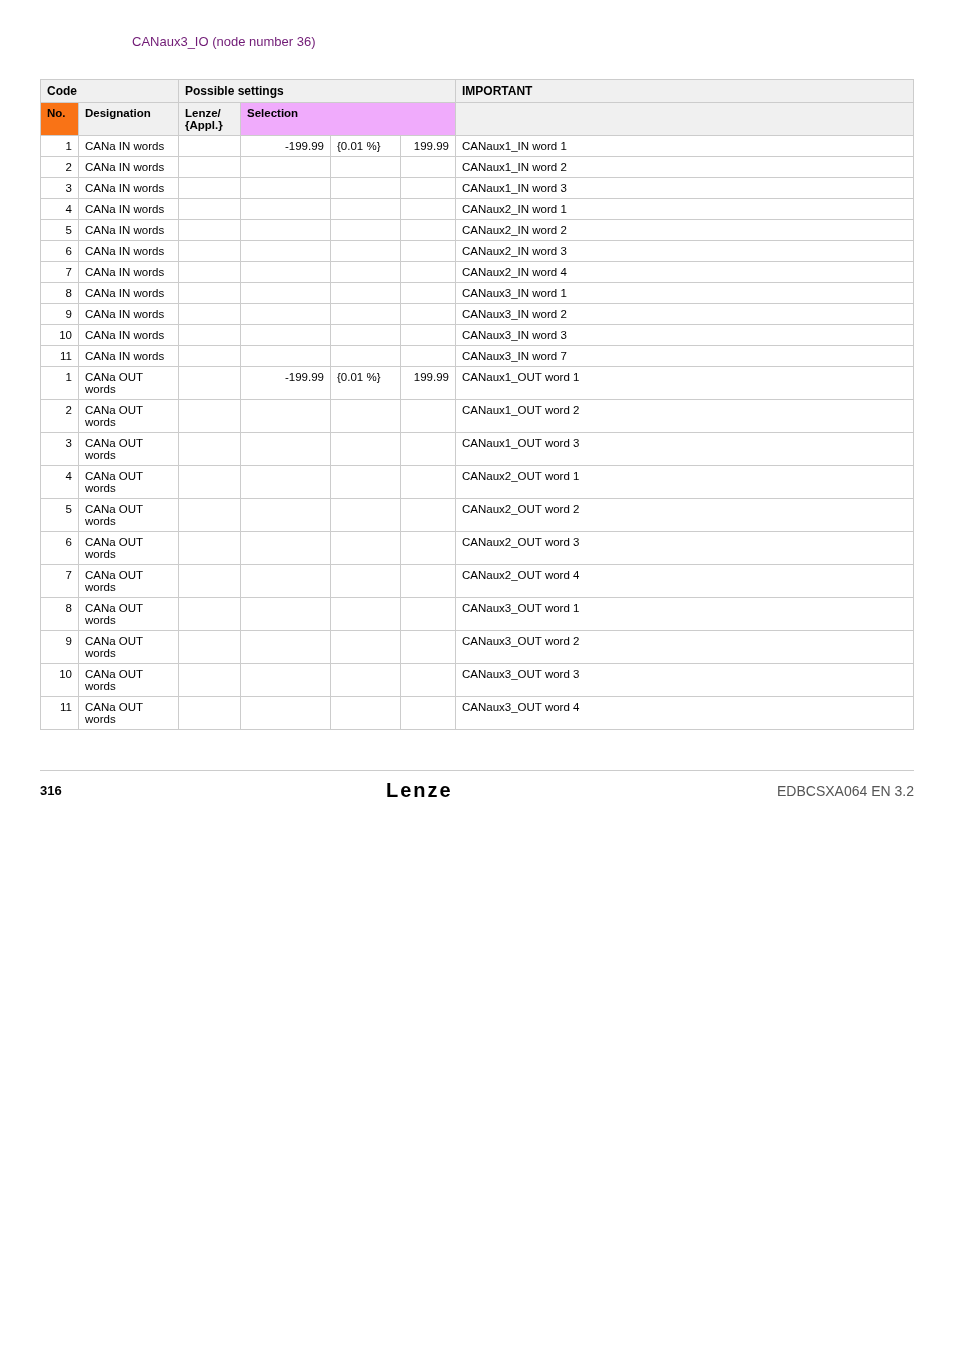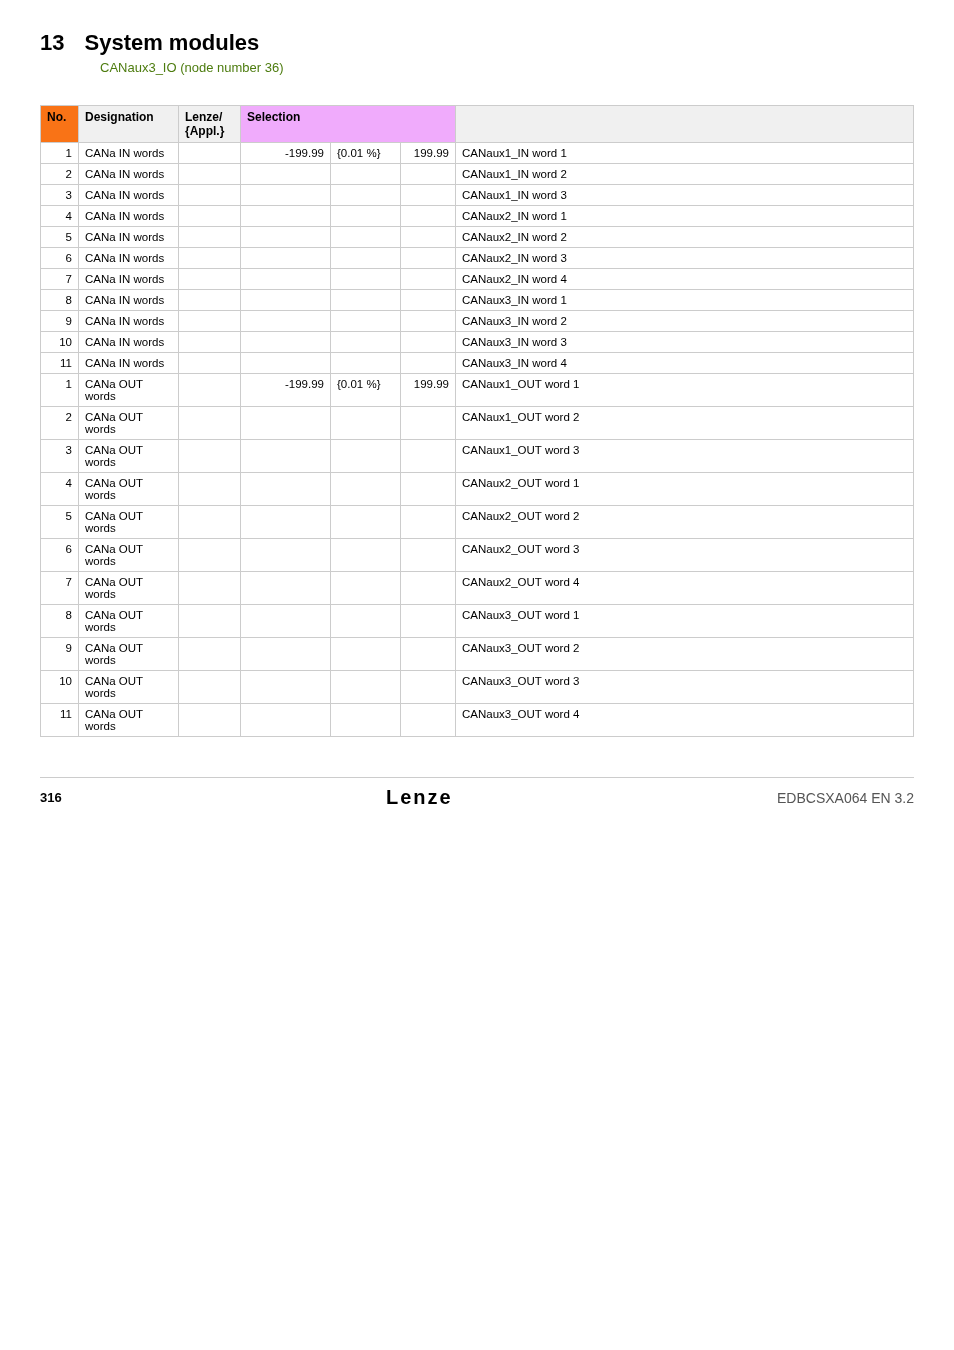--- a/index.html
+++ b/index.html
@@ -24,23 +24,23 @@
     .chapter-num {
       font-size: 22px;
       font-weight: bold;
     }
     .chapter-title {
       font-size: 22px;
       font-weight: bold;
     }
     .chapter-subtitle {
       font-size: 13px;
-      color: #4d7c0f;
+      color: #701a75;
       margin-top: 4px;
-      margin-left: 60px;
+      margin-left: 92px;
     }
 
     .main-table {
       width: 100%;
       border-collapse: collapse;
       margin-top: 20px;
       font-size: 11.5px;
     }
 
     .main-table th, .main-table td {
@@ -86,39 +86,40 @@
     .footer-doc { font-size: 14px; color: #555; }
 
     .c-code-row td {
       background: #fff;
     }
   </style>
 </head>
 <body>
 
 <div class="page-header">
-  <div class="page-header-top">
-    <span class="chapter-num">13</span>
-    <span class="chapter-title">System modules</span>
-  </div>
   <div class="chapter-subtitle">CANaux3_IO (node number 36)</div>
 </div>
 
 <table class="main-table">
   <colgroup>
     <col style="width:38px">
     <col style="width:100px">
     <col style="width:62px">
     <col style="width:90px">
     <col style="width:70px">
     <col style="width:55px">
     <col style="width:auto">
   </colgroup>
   <thead>
     <tr>
+      <th colspan="2" style="text-align:left; background:#f0f0f0;">Code</th>
+      <th colspan="4" class="th-possible" style="background:#f0f0f0;">Possible settings</th>
+      <th class="th-important" style="background:#f0f0f0;">IMPORTANT</th>
+    </tr>
+    <tr>
       <th style="text-align:left; background:#f97316;">No.</th>
       <th style="text-align:left; background:#f0f0f0;">Designation</th>
       <th style="text-align:left; background:#f0f0f0;">Lenze/ {Appl.}</th>
       <th colspan="3" style="text-align:left; background:#f0abfc;">Selection</th>
       <th style="background:#f0f0f0;"></th>
     </tr>
   </thead>
   <tbody id="table-body">
       <tr class="data-row">
         <td style="text-align:right; padding-right:6px;">1</td>
@@ -210,21 +211,21 @@
         <td></td>
         <td>CANaux3_IN word 3</td>
       </tr>
       <tr class="data-row">
         <td style="text-align:right; padding-right:6px;">11</td>
         <td>CANa IN words</td>
         <td></td>
         <td></td>
         <td></td>
         <td></td>
-        <td>CANaux3_IN word 4</td>
+        <td>CANaux3_IN word 7</td>
       </tr>
       <tr class="data-row">
         <td style="text-align:right; padding-right:6px;">1</td>
         <td>CANa OUT words</td>
         <td></td>
         <td style="text-align:right;">-199.99</td>
         <td>{0.01 %}</td>
         <td style="text-align:right;">199.99</td>
         <td>CANaux1_OUT word 1</td>
       </tr>

